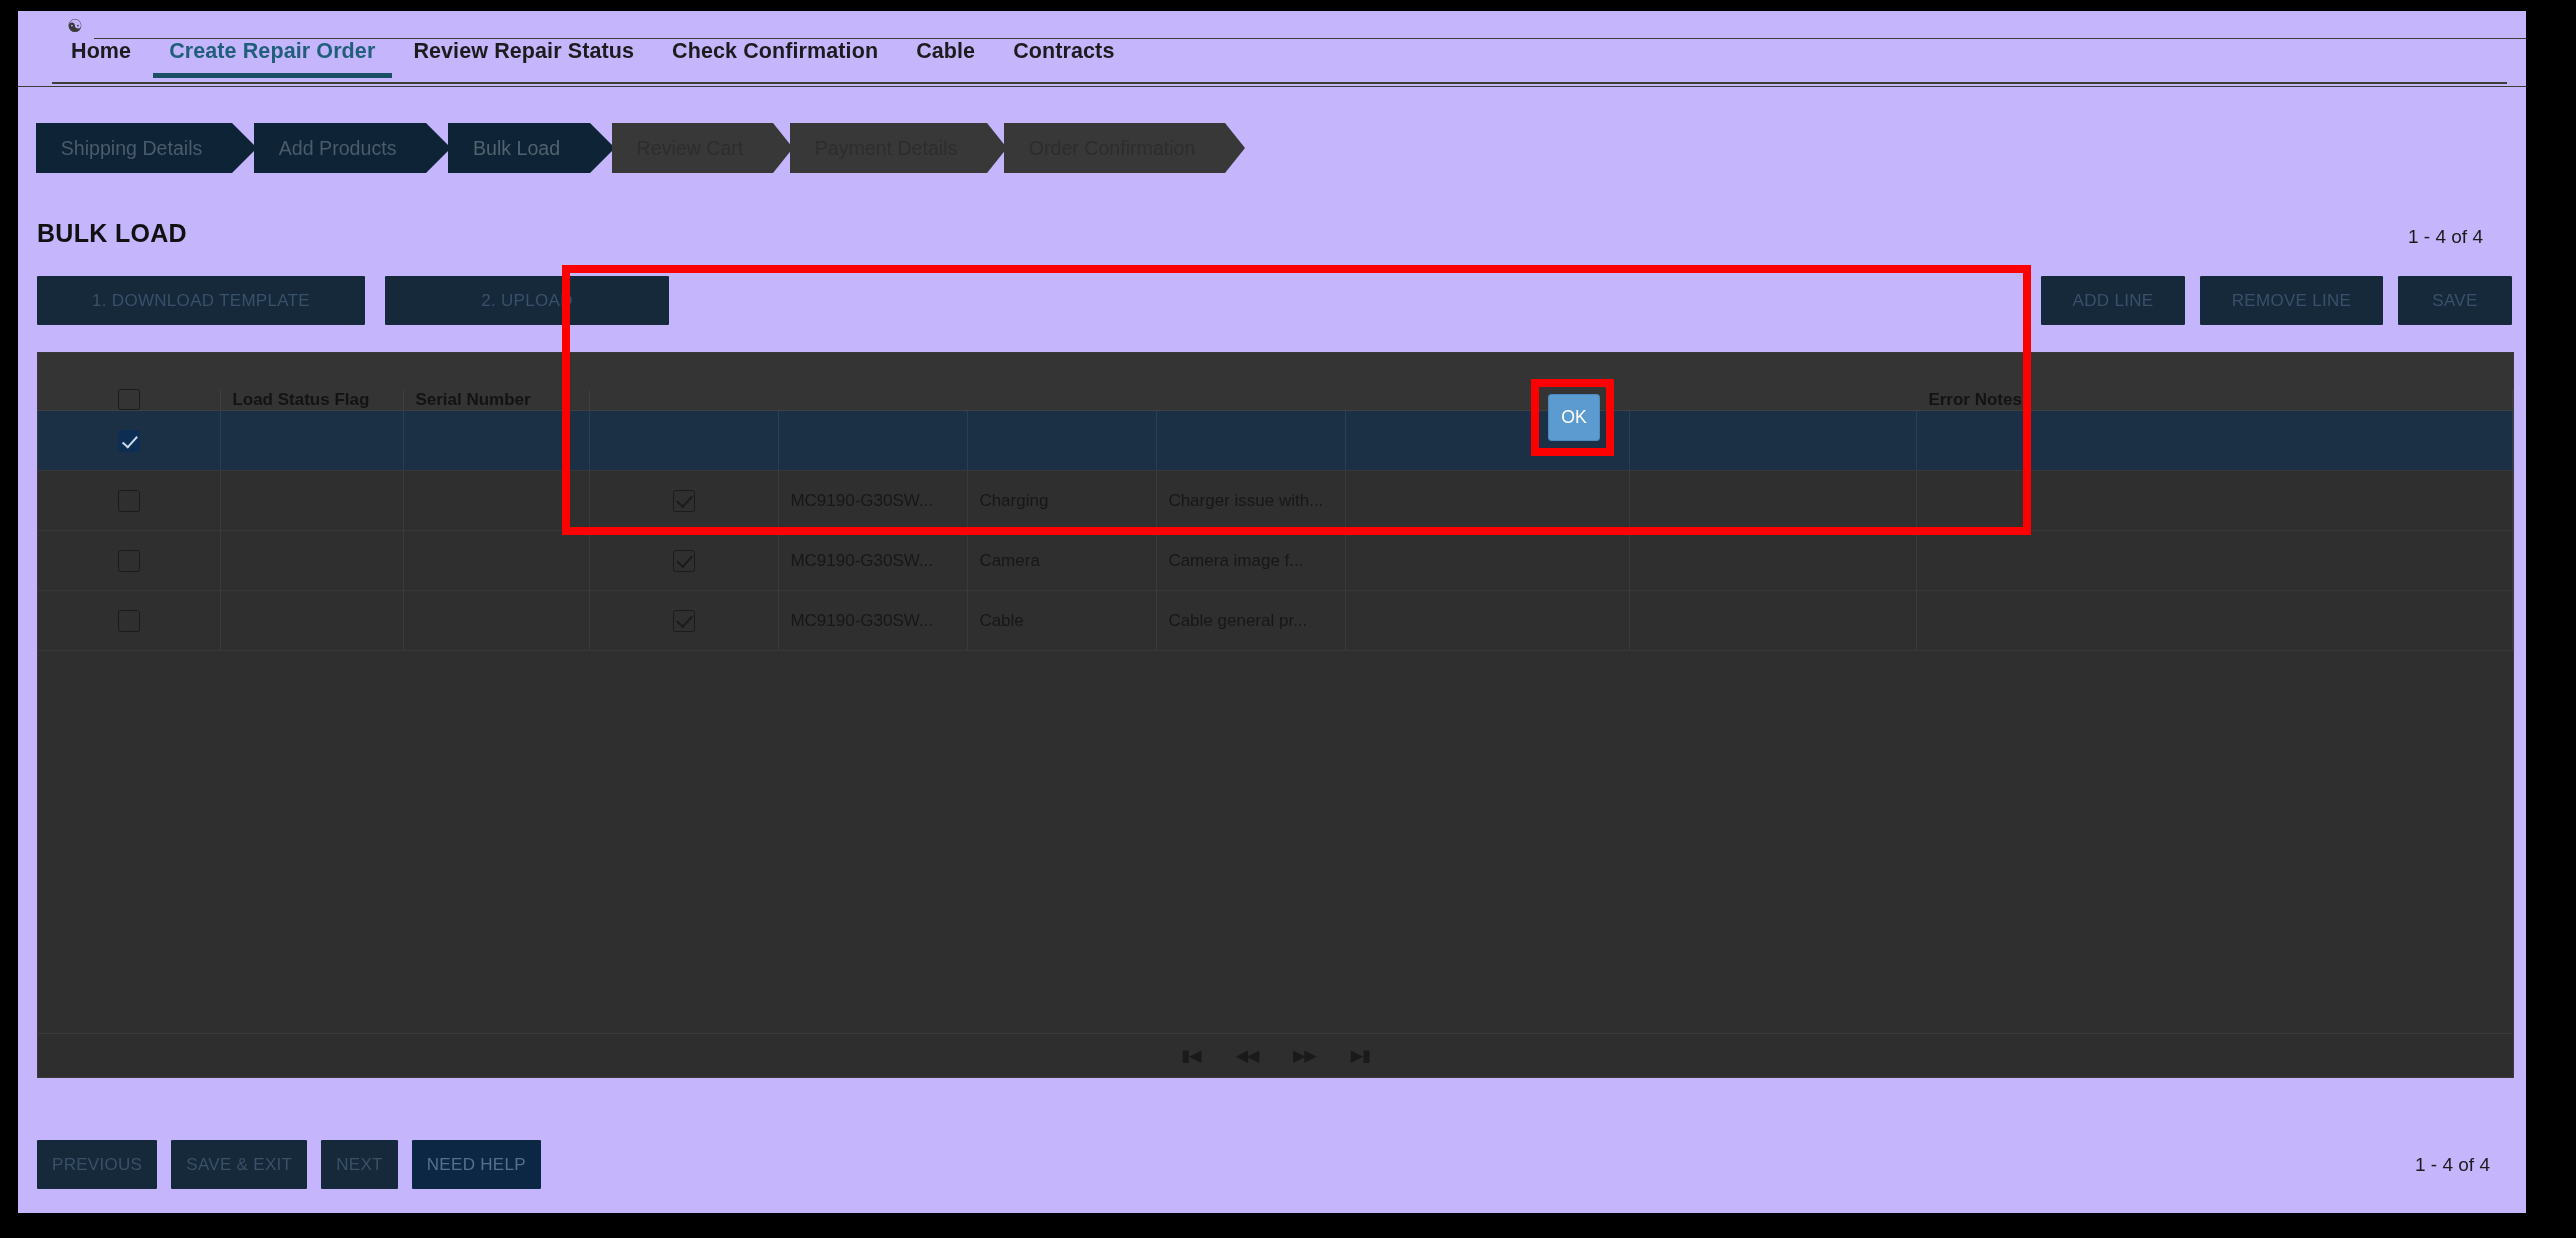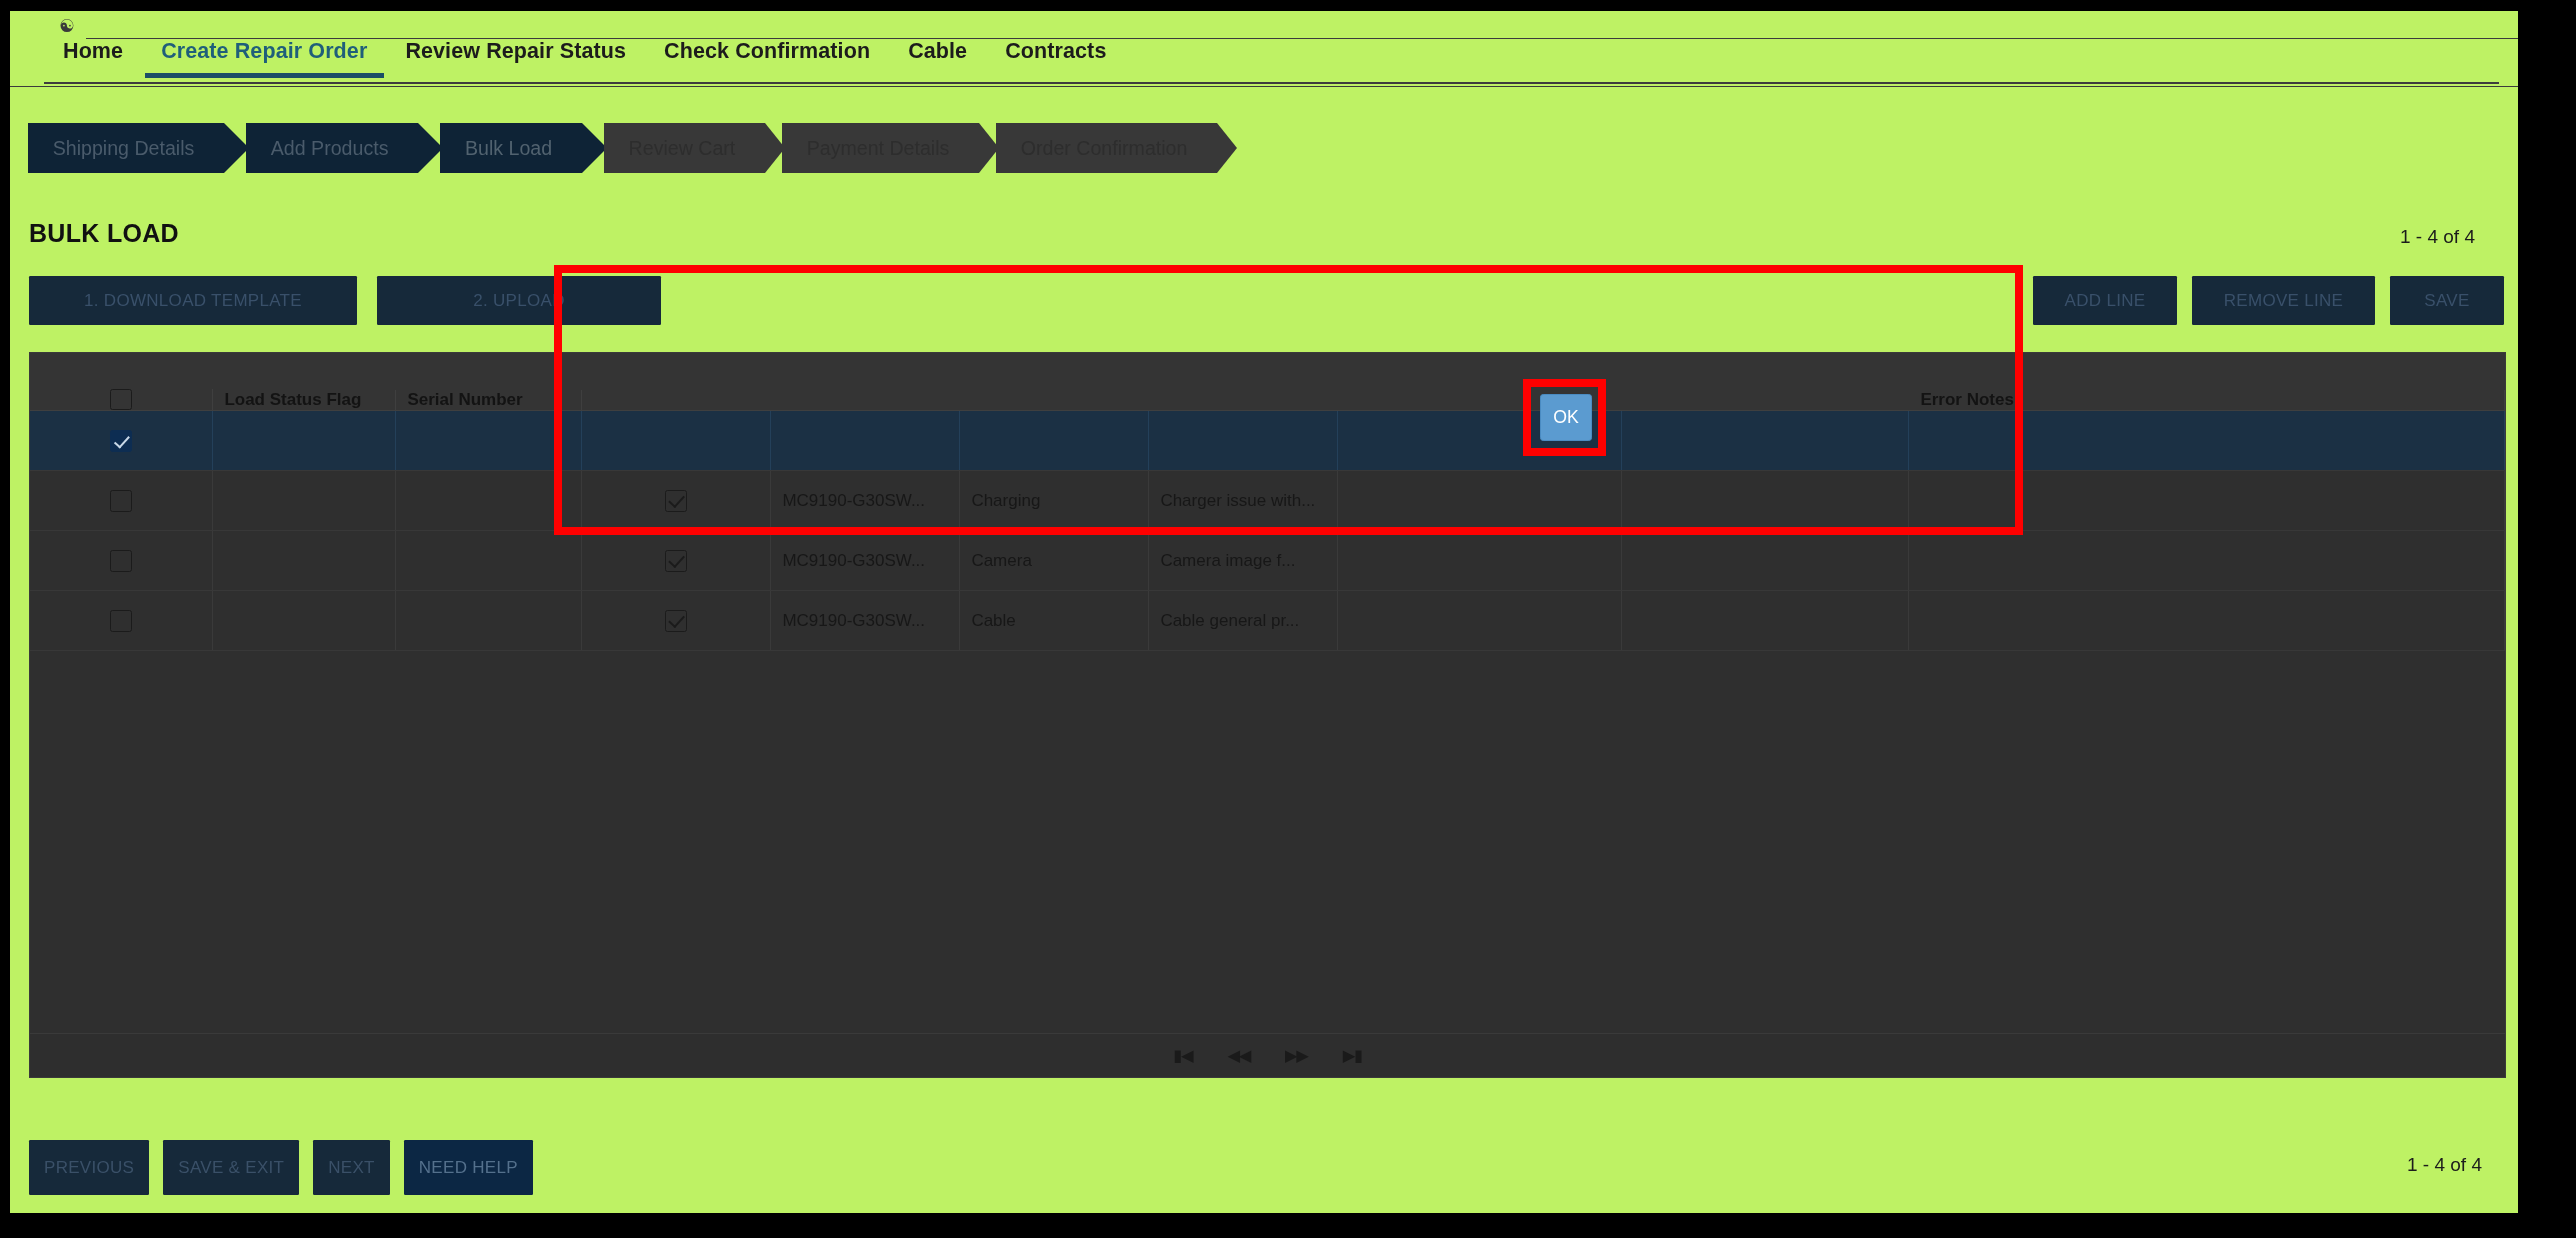--- a/index.html
+++ b/index.html
@@ -14,23 +14,23 @@
   #frame {
     position: absolute;
     left: 0; top: 0;
     width: 2576px; height: 1238px;
     background: #000;
   }
 
   
   #app {
     position: absolute;
-    left: 10px; top: 11.4px;
+    left: 18px; top: 11.4px;
     width: 2508px; height: 1202px;
-    background: #bef264;
+    background: #c4b5fd;
     overflow: hidden;
   }
 
   
   #topnav {
     position: absolute;
     left: 0; top: 0;
     width: 100%; height: 76px;
     border-bottom: 1.3px solid #3c3c3c;
   }
@@ -279,21 +279,21 @@
     transform: rotate(42deg);
   }
 
   
   #bottombar {
     position: absolute;
     left: 19px; bottom: 24px;
     width: 2477px; height: 49px;
   }
   .bbtn {
-    height: 55px;
+    height: 49px;
     background: #16293a;
     color: #3a5068;
     border: none;
     font-size: 17px;
     font-family: "Liberation Sans", sans-serif;
     letter-spacing: 0.3px;
     cursor: pointer;
     border-radius: 1.3px;
     padding: 0 15px;
     margin-right: 14px;

